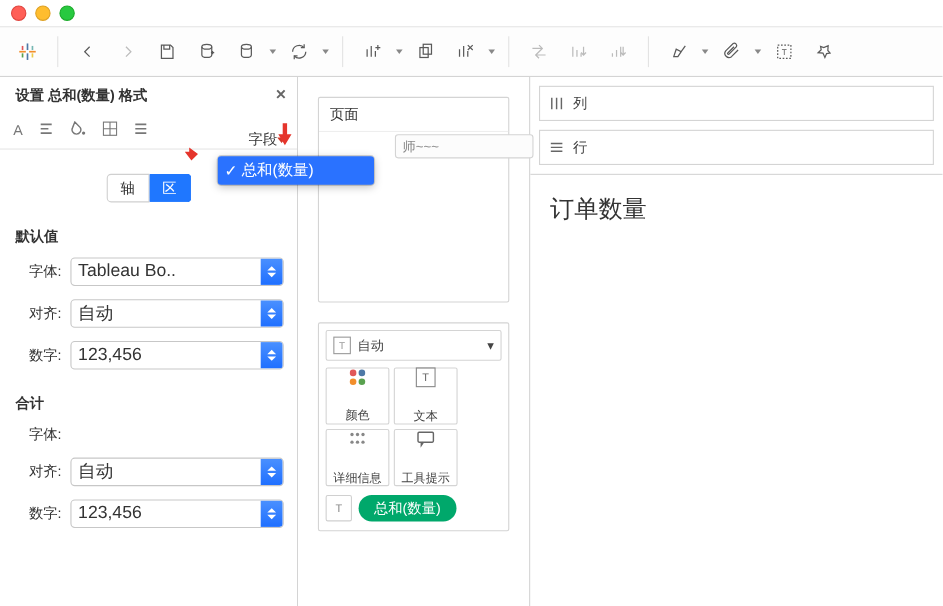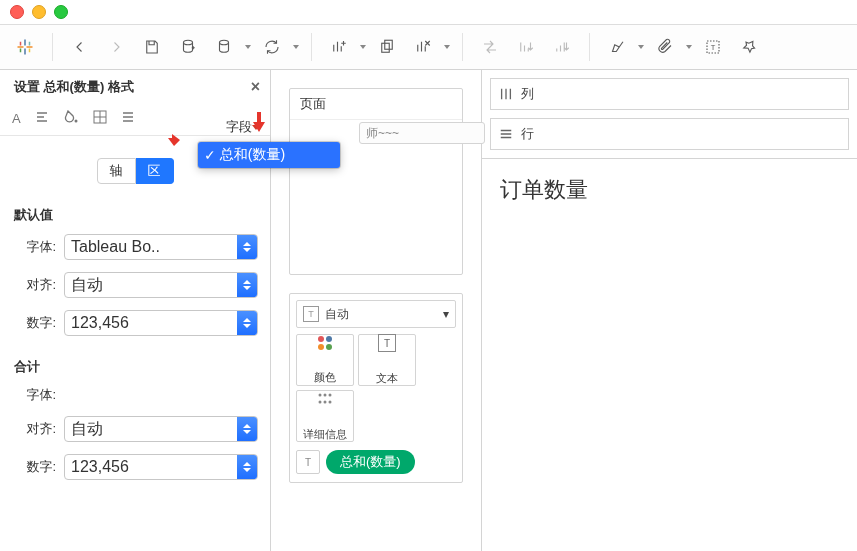--- a/index.html
+++ b/index.html
@@ -518,20 +518,29 @@
                 <circle cx="4" cy="5" r="1.5"></circle>
                 <circle cx="9" cy="5" r="1.5"></circle>
                 <circle cx="14" cy="5" r="1.5"></circle>
                 <circle cx="4" cy="12" r="1.5"></circle>
                 <circle cx="9" cy="12" r="1.5"></circle>
                 <circle cx="14" cy="12" r="1.5"></circle>
               </svg>
             </div>
           <span>详细信息</span>
         </div>
+        <div class="marks-cell">
+          <div class="ic">
+              <svg width="18" height="18" viewBox="0 0 18 18" fill="none" stroke="#666" stroke-width="1.3">
+                <rect x="2" y="3" width="14" height="9" rx="1"></rect>
+                <path d="M7 12l-2 3v-3"></path>
+              </svg>
+            </div>
+          <span>工具提示</span>
+        </div>
       </div>
       <div class="pill">
         <span class="icon">T</span>
         <span class="chip">总和(数量)</span>
       </div>
     </div>
   </div>
 
   <div class="pane-viz">
     <div class="shelf">

